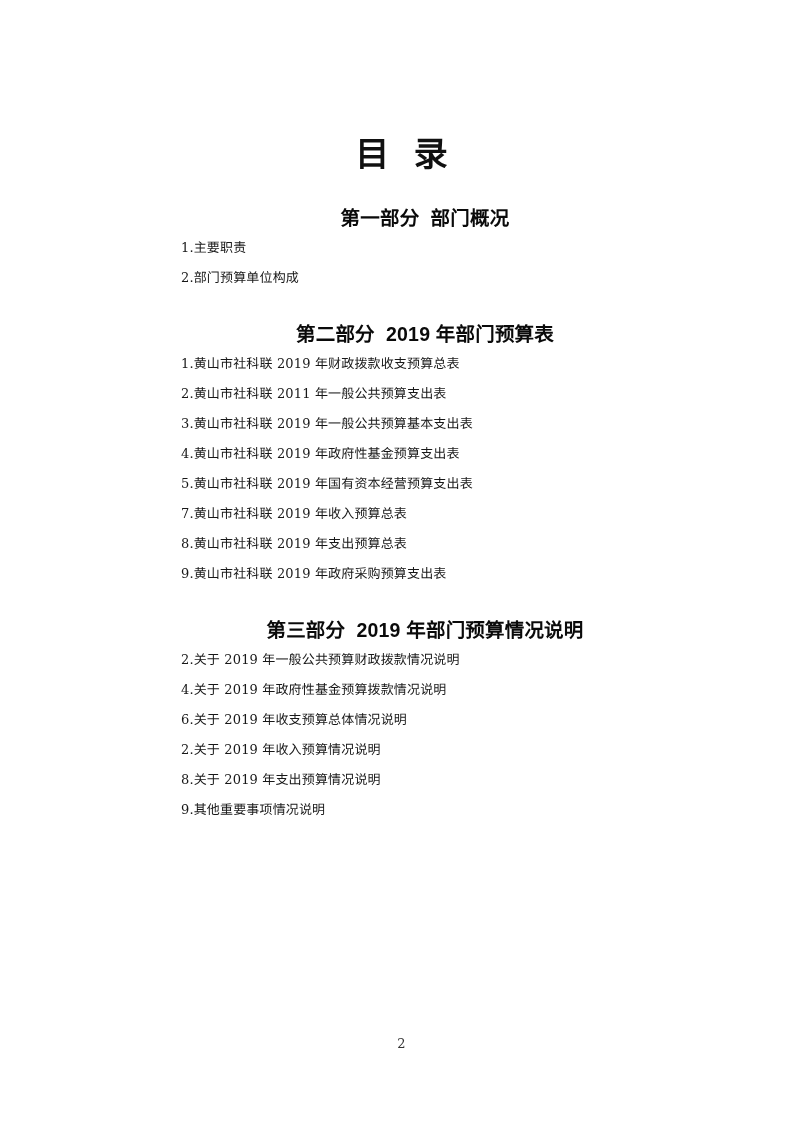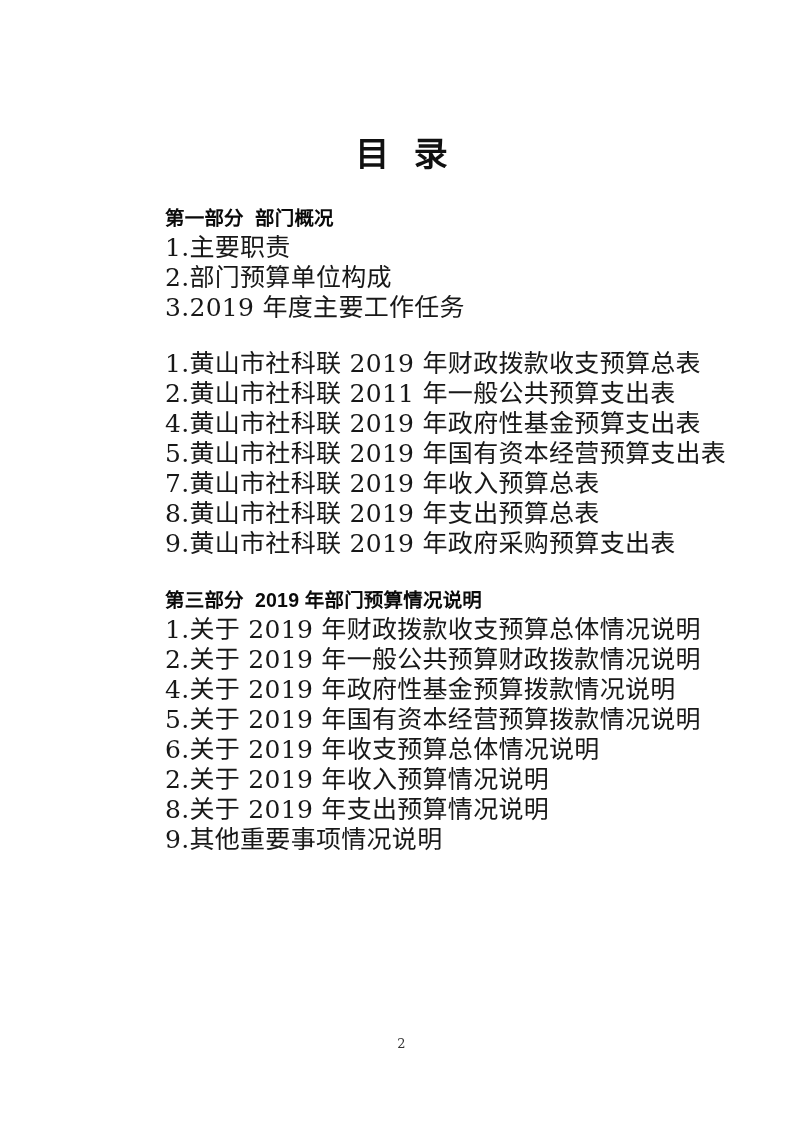--- a/index.html
+++ b/index.html
@@ -53,35 +53,37 @@
   }
 
   .section-heading {
     font-family: "Liberation Sans", "DejaVu Sans", sans-serif;
     font-weight: bold;
     font-size: 19.5px;
     line-height: 30px;
     letter-spacing: 0.01em;
     white-space: pre;
     color: #0a0a0a;
+    text-align: center;
   }
 
   .entry-list {
     list-style: none;
     margin: 0;
     padding: 0;
   }
 
   .entry {
     font-family: "DejaVu Serif", "Liberation Serif", serif;
-    font-size: 25px;
+    font-size: 13px;
     line-height: 30px;
     letter-spacing: 0.012em;
     white-space: pre;
     color: #181818;
+    margin-left: 16px;
   }
 
   
   .page-number {
     position: absolute;
     top: 1036px;
     left: 0;
     width: 803px;
     text-align: center;
     font-family: "DejaVu Serif", "Liberation Serif", serif;
@@ -97,41 +99,40 @@
 
   <div class="doc-title">目 录</div>
 
   <div class="toc">
 
   <div class="section">
         <div class="section-heading">第一部分  部门概况</div>
         <ul class="entry-list">
           <li class="entry">1.主要职责</li>
           <li class="entry">2.部门预算单位构成</li>
-          <li class="entry">3.2019 年度主要工作任务</li>
         </ul>
       </div>
       <div class="section">
+        <div class="section-heading">第二部分  2019 年部门预算表</div>
         <ul class="entry-list">
           <li class="entry">1.黄山市社科联 2019 年财政拨款收支预算总表</li>
           <li class="entry">2.黄山市社科联 2011 年一般公共预算支出表</li>
+          <li class="entry">3.黄山市社科联 2019 年一般公共预算基本支出表</li>
           <li class="entry">4.黄山市社科联 2019 年政府性基金预算支出表</li>
           <li class="entry">5.黄山市社科联 2019 年国有资本经营预算支出表</li>
           <li class="entry">7.黄山市社科联 2019 年收入预算总表</li>
           <li class="entry">8.黄山市社科联 2019 年支出预算总表</li>
           <li class="entry">9.黄山市社科联 2019 年政府采购预算支出表</li>
         </ul>
       </div>
       <div class="section">
         <div class="section-heading">第三部分  2019 年部门预算情况说明</div>
         <ul class="entry-list">
-          <li class="entry">1.关于 2019 年财政拨款收支预算总体情况说明</li>
           <li class="entry">2.关于 2019 年一般公共预算财政拨款情况说明</li>
           <li class="entry">4.关于 2019 年政府性基金预算拨款情况说明</li>
-          <li class="entry">5.关于 2019 年国有资本经营预算拨款情况说明</li>
           <li class="entry">6.关于 2019 年收支预算总体情况说明</li>
           <li class="entry">2.关于 2019 年收入预算情况说明</li>
           <li class="entry">8.关于 2019 年支出预算情况说明</li>
           <li class="entry">9.其他重要事项情况说明</li>
         </ul>
       </div>
     </div>
 
   <div class="page-number">2</div>
 

